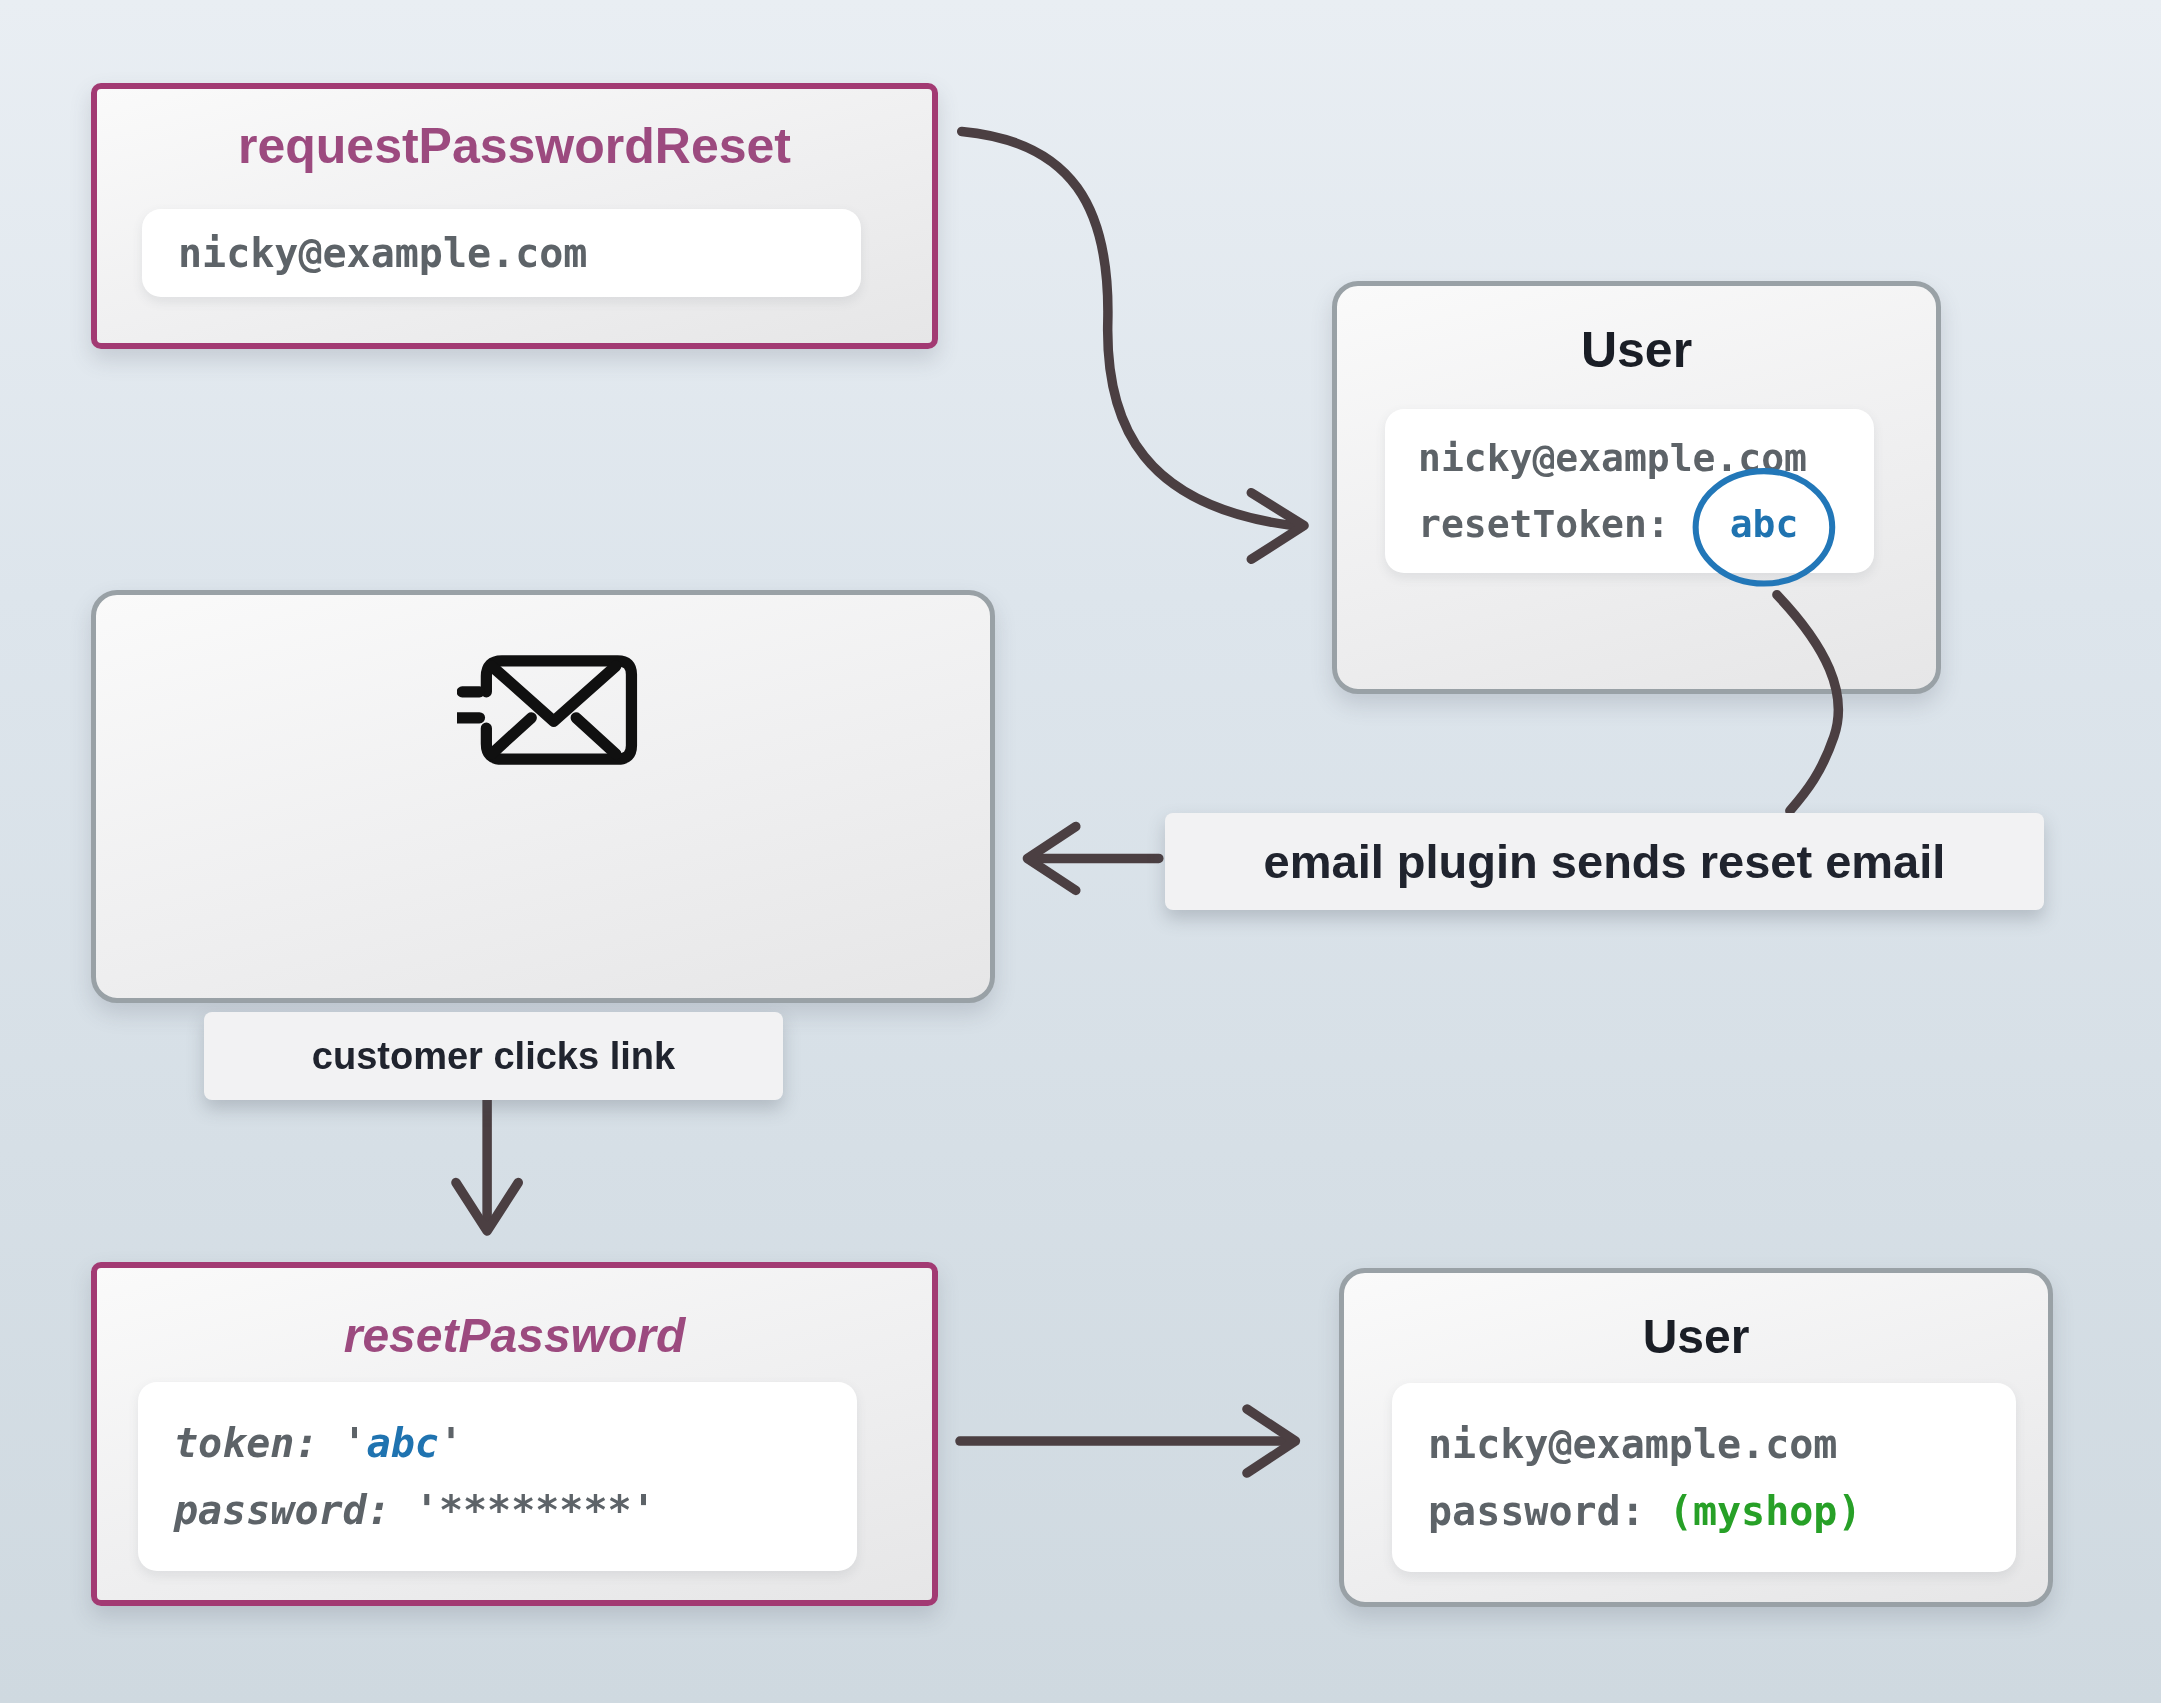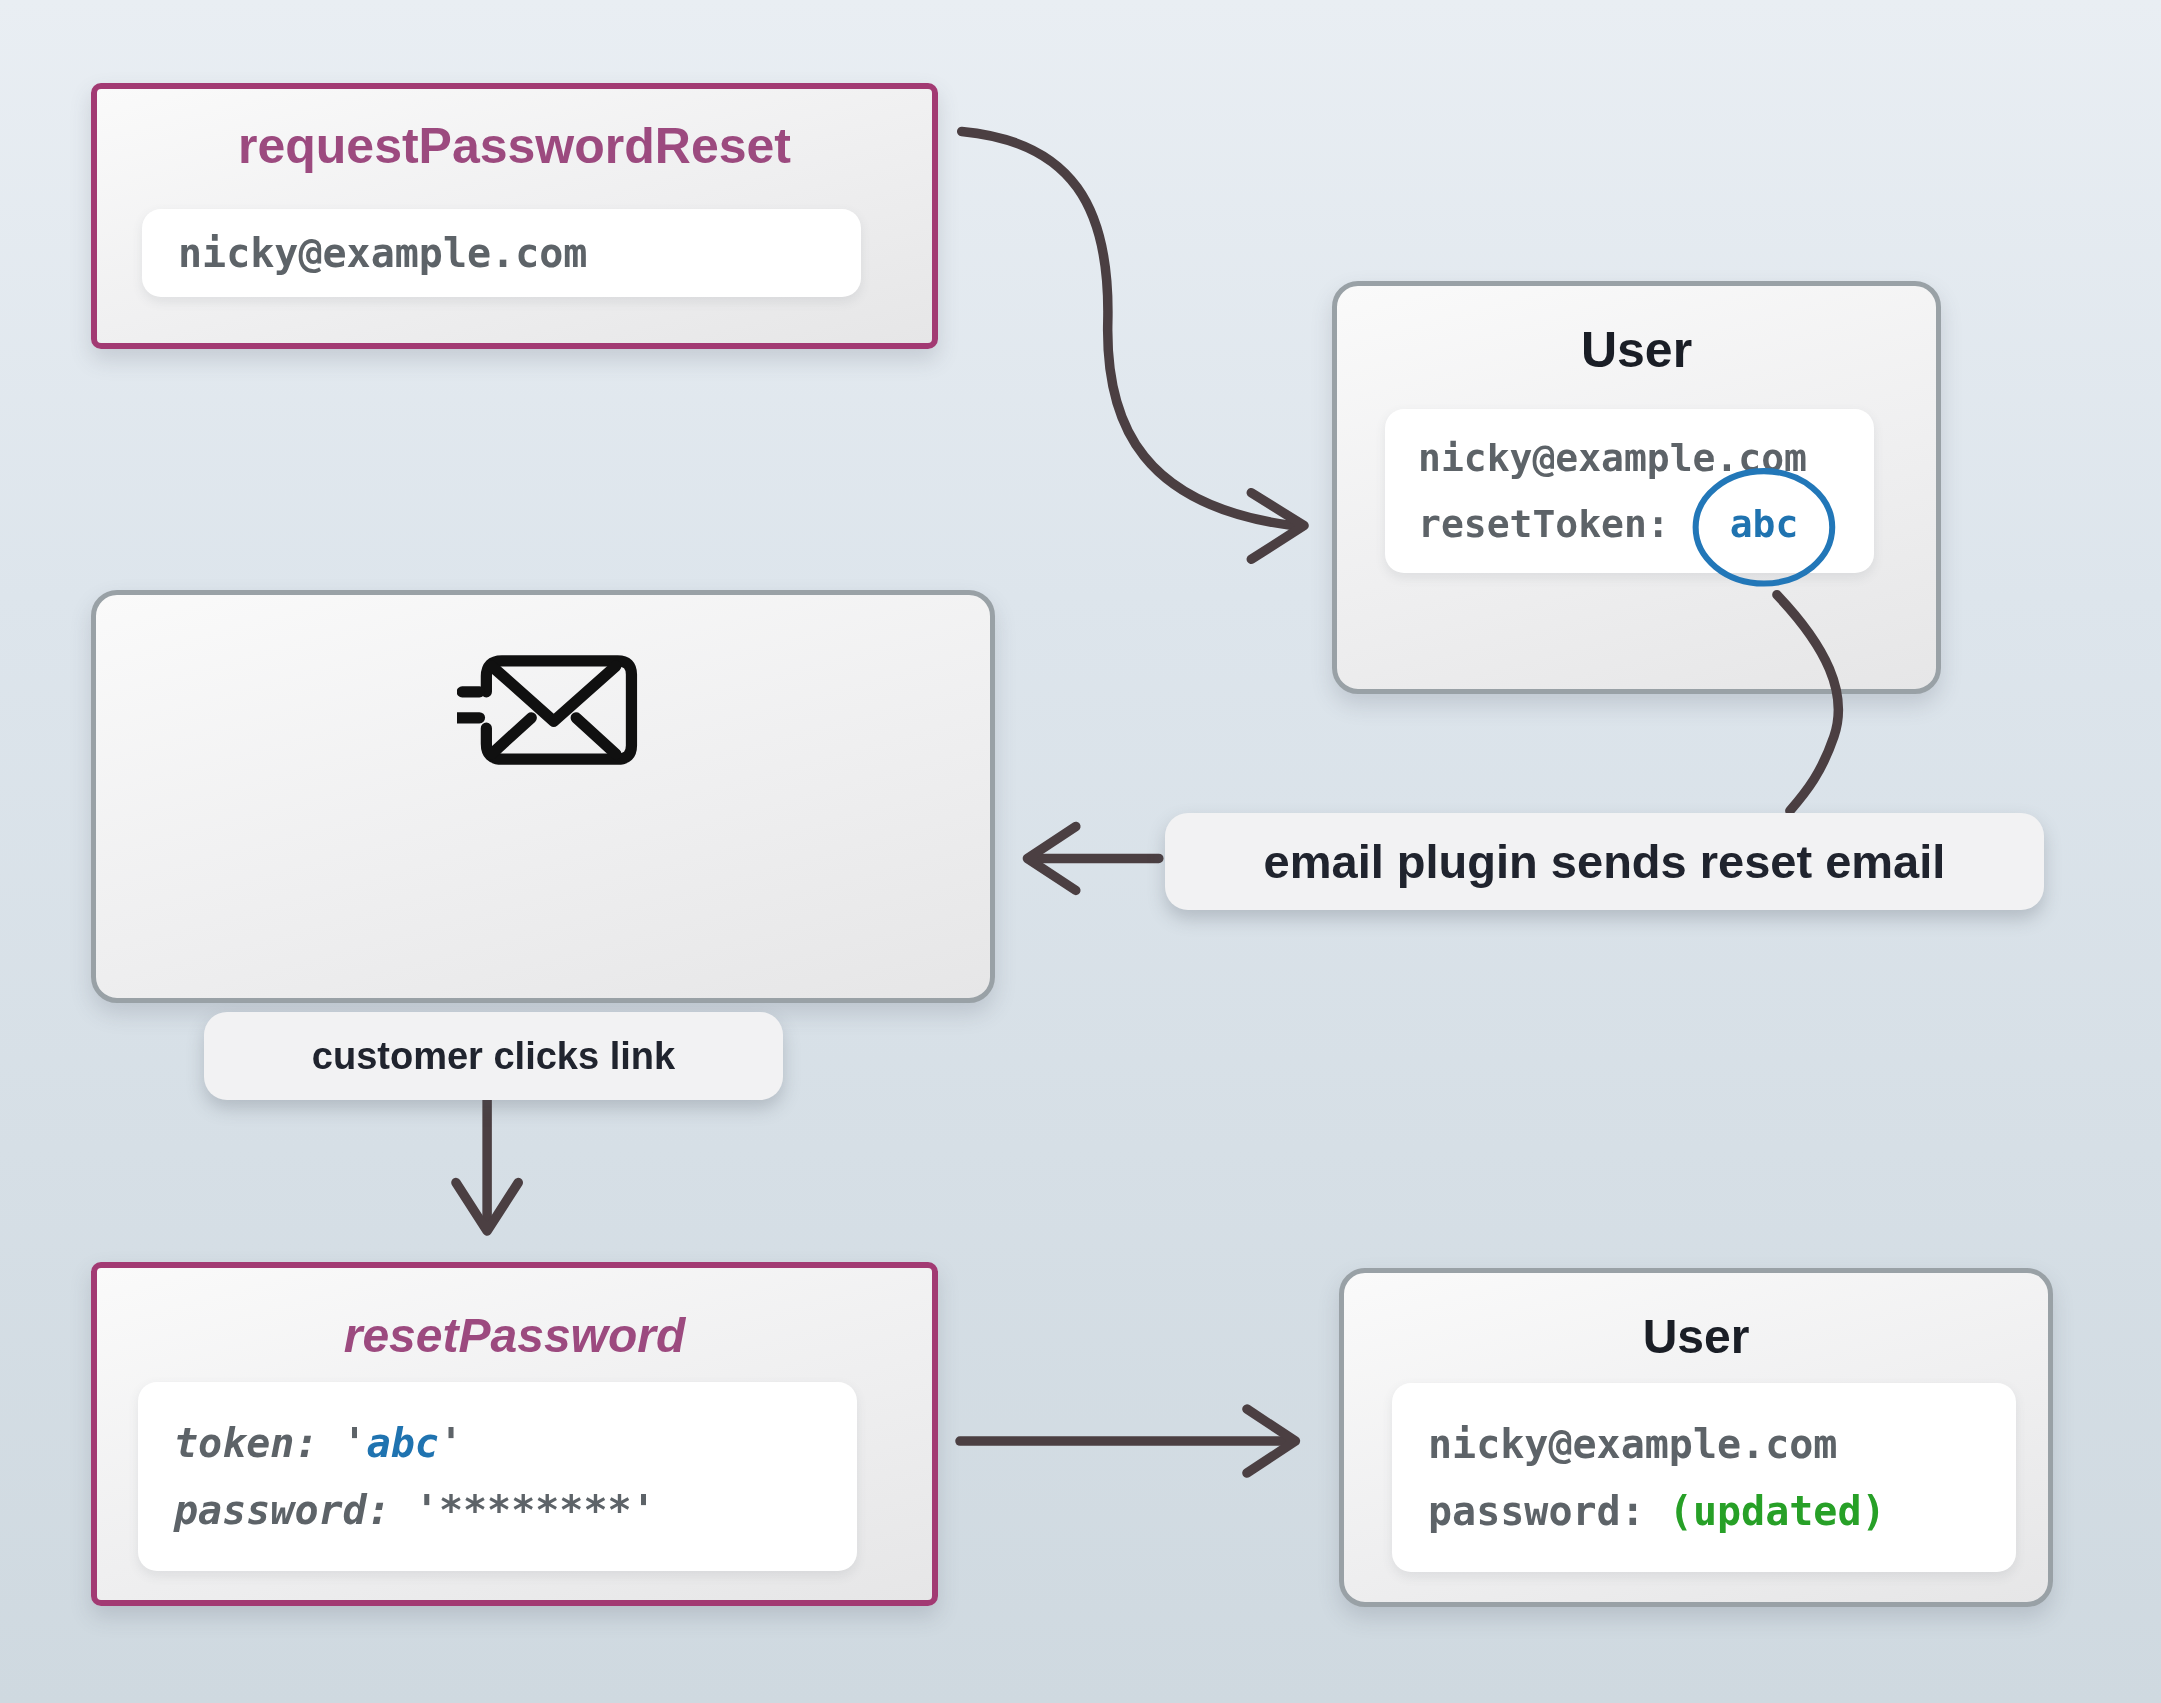--- a/index.html
+++ b/index.html
@@ -46,21 +46,21 @@
     color: #5d6368;
   }
   .mono-line { white-space: pre; line-height: 1; }
   .tok-blue  { color: #1f73b0; }
   .tok-green { color: #27a027; }
 
   
   .pill {
     position: absolute;
     background: #f2f2f3;
-    border-radius: 23px;
+    border-radius: 8px;
     box-shadow: 0 8.6px 17.3px rgba(70, 80, 92, 0.25);
     display: flex;
     align-items: center;
     justify-content: center;
     font-weight: 700;
     color: #20242e;
     white-space: nowrap;
   }
 
   
@@ -125,21 +125,21 @@
     <div class="panel" style="left:41px; top:114px; width:719px; height:189px; padding-left:36px; font-size:40px; row-gap:27px;">
       <div class="mono-line"><span>token: '</span><span class="tok-blue">abc</span><span>'</span></div>
       <div class="mono-line">password: '********'</div>
     </div>
   </div>
 
   <div class="node gray" style="left:1339px; top:1268px; width:714px; height:339px;">
     <div class="node-title title-dark" style="margin-top:36px; font-size:48px;">User</div>
     <div class="panel" style="left:48px; top:110px; width:624px; height:189px; padding-left:36px; font-size:40px; row-gap:27px;">
       <div class="mono-line">nicky@example.com</div>
-      <div class="mono-line"><span>password: </span><span class="tok-green">(updated)</span></div>
+      <div class="mono-line"><span>password: </span><span class="tok-green">(myshop)</span></div>
     </div>
   </div>
 
   <svg id="arrow-layer" viewBox="0 0 2500 1970" aria-hidden="true">
 
     <path class="arrow-stroke" d="M 1112 152 C 1240 164 1284 240 1281 372 C 1278 495 1325 586 1495 608"></path>
     <path class="arrow-stroke" d="M 1447 570 L 1508 608 L 1447 647"></path>
 
     <ellipse class="circle-stroke" cx="2040" cy="610" rx="79" ry="65"></ellipse>
 

